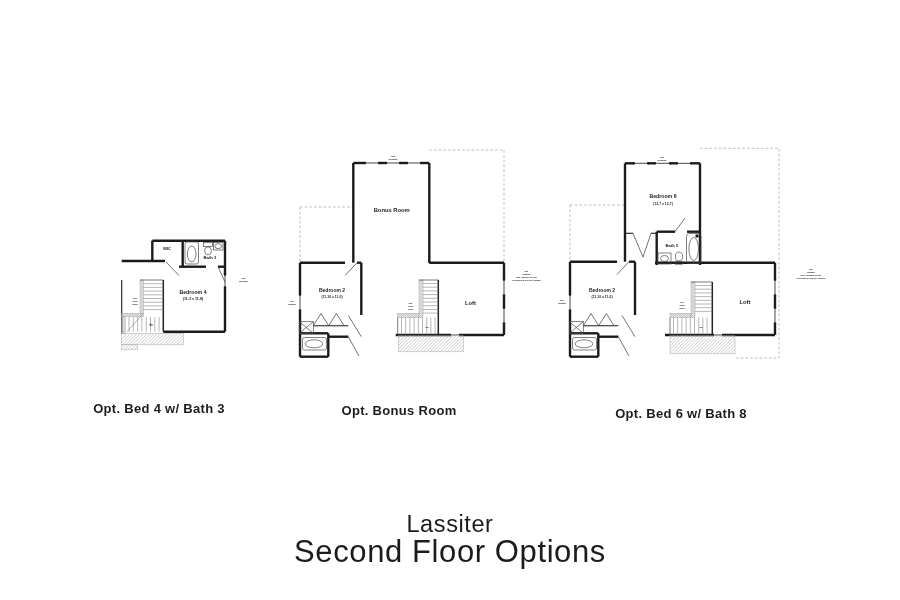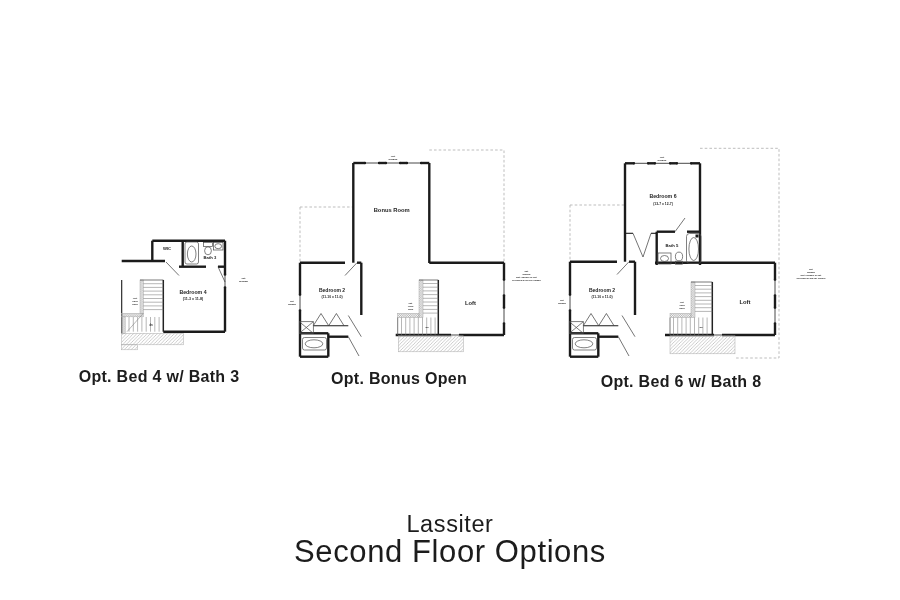--- a/index.html
+++ b/index.html
@@ -1,20 +1,20 @@
 <!DOCTYPE html>
 <html><head>
 <meta charset="utf-8">
 <style>
   html,body{margin:0;padding:0;background:#fff;}
   #canvas{position:relative;width:900px;height:600px;background:#ffffff;overflow:hidden;
           font-family:"Liberation Sans",sans-serif;color:#1d1d1d;}
   .plan{position:absolute;}
-  .caption{position:absolute;width:220px;text-align:center;font-size:16px;font-weight:bold;
-           letter-spacing:.3px;color:#1d1d1d;white-space:nowrap;}
+  .caption{position:absolute;width:220px;text-align:center;font-size:13px;font-weight:bold;
+           letter-spacing:.3px;color:#1d1d1d;white-space:nowrap;margin-top:33px;}
   #title{position:absolute;left:0;top:511px;width:900px;text-align:center;
          font-weight:normal;color:#1c1c1c;}
   #title .t1{font-size:23.5px;letter-spacing:.6px;line-height:27px;}
   #title .t2{font-size:31px;letter-spacing:.6px;line-height:27px;}
   svg text{font-family:"Liberation Sans",sans-serif;font-weight:bold;fill:#1d1d1d;}
   .wall{stroke:#1b1b1b;stroke-width:2.4;fill:none;stroke-linecap:butt;}
   .win{stroke:#1b1b1b;stroke-width:.8;fill:none;}
   .thinw{stroke:#1b1b1b;stroke-width:1.1;fill:none;}
   .fx{stroke:#4a4a4a;stroke-width:.7;fill:none;}
   .door{stroke:#3a3a3a;stroke-width:.7;fill:none;}
@@ -404,20 +404,20 @@
       <text x="256" y="127.7" font-size="2.1" text-anchor="middle">Window</text>
       <text x="256" y="130.9" font-size="2.1" text-anchor="middle">(Not Available w/ Opt.</text>
       <text x="256" y="134.1" font-size="2.1" text-anchor="middle">Oversized w/ 3rd Car Garage)</text>
       <text x="127" y="158" font-size="2.2" text-anchor="middle">Opt.</text>
       <text x="127" y="161" font-size="2.2" text-anchor="middle">Open</text>
       <text x="127" y="164" font-size="2.2" text-anchor="middle">Rails</text>
     </g>
   </svg>
 
   <div class="caption" style="left:49px;top:368px;">Opt. Bed 4 w/ Bath 3</div>
-  <div class="caption" style="left:289px;top:370px;">Opt. Bonus Open</div>
+  <div class="caption" style="left:289px;top:370px;">Opt. Bonus Room</div>
   <div class="caption" style="left:571px;top:373px;">Opt. Bed 6 w/ Bath 8</div>
 
   <div id="title">
     <div class="t1">Lassiter</div>
     <div class="t2">Second Floor Options</div>
   </div>
 </div>
 
 </body></html>

